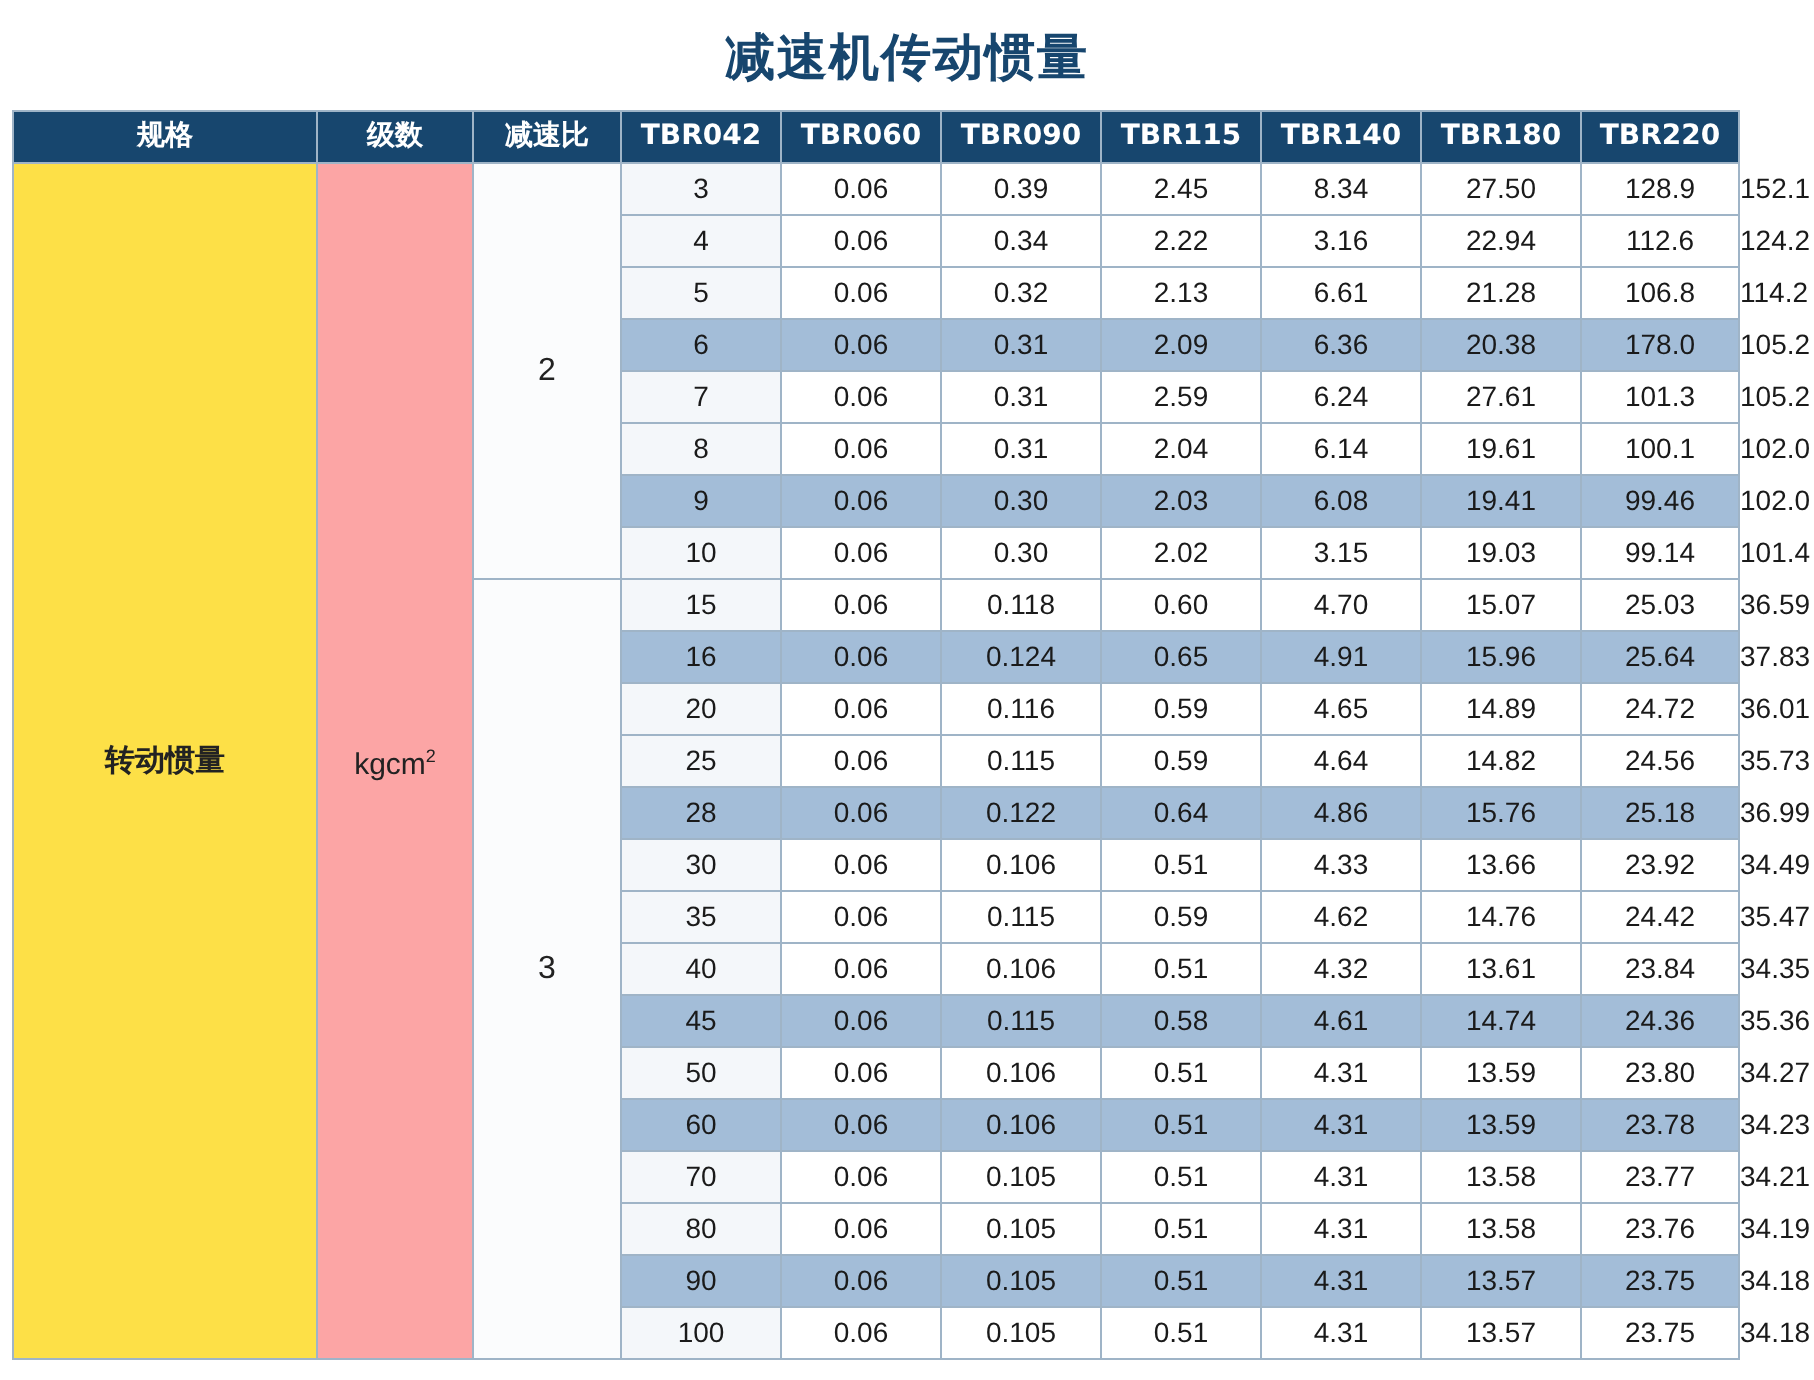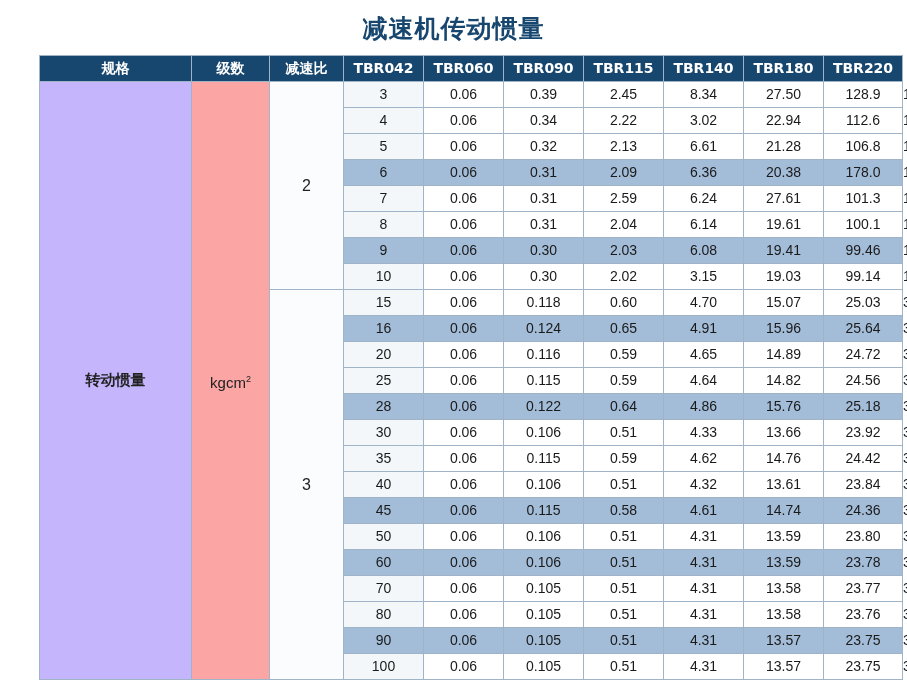--- a/index.html
+++ b/index.html
@@ -24,21 +24,21 @@
     text-align: center;
     font-size: 25px;
     font-weight: bold;
     color: #17466e;
     letter-spacing: 1px;
     padding-top: 12px;
     padding-bottom: 10px;
     font-family: "DejaVu Sans", "Liberation Sans", sans-serif;
   }
   .table-wrap {
-    padding: 0 39px;
+    padding: 0 6px;
     box-sizing: border-box;
   }
   table.data {
     border-collapse: collapse;
     width: 863px;
     table-layout: fixed;
     font-size: 14px;
   }
   table.data th, table.data td {
     border: 1px solid #9fb4c7;
@@ -53,21 +53,21 @@
     color: #ffffff;
     font-weight: bold;
     font-size: 14px;
     border: 1px solid #17466e;
     border-bottom: 1px solid #17466e;
     height: 26px;
     line-height: 26px;
     font-family: "DejaVu Sans", "Liberation Sans", sans-serif;
   }
   td.label-cell {
-    background: #c4b5fd;
+    background: #fde047;
     font-size: 15px;
     font-weight: bold;
     color: #222;
     font-family: "DejaVu Sans", "Liberation Sans", sans-serif;
   }
   td.unit-cell {
     background: #fca5a5;
     font-size: 15px;
     color: #222;
   }
@@ -139,21 +139,21 @@
             <td class="val-cell">8.34</td>
             <td class="val-cell">27.50</td>
             <td class="val-cell">128.9</td>
             <td class="val-cell">152.1</td>
           </tr>
           <tr>
             <td class="ratio-cell">4</td>
             <td class="val-cell">0.06</td>
             <td class="val-cell">0.34</td>
             <td class="val-cell">2.22</td>
-            <td class="val-cell">3.02</td>
+            <td class="val-cell">3.16</td>
             <td class="val-cell">22.94</td>
             <td class="val-cell">112.6</td>
             <td class="val-cell">124.2</td>
           </tr>
           <tr>
             <td class="ratio-cell">5</td>
             <td class="val-cell">0.06</td>
             <td class="val-cell">0.32</td>
             <td class="val-cell">2.13</td>
             <td class="val-cell">6.61</td>

